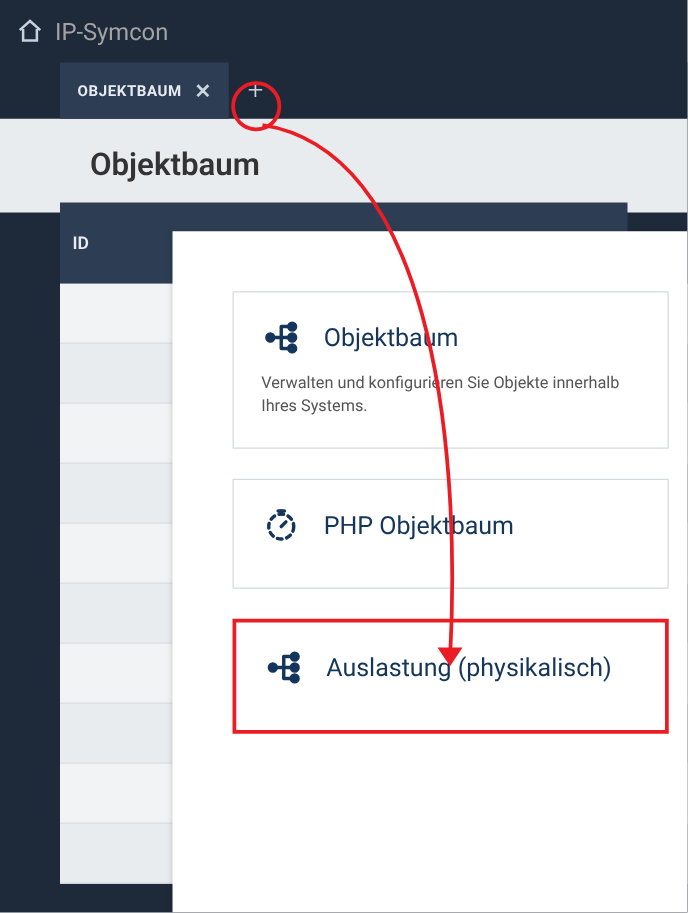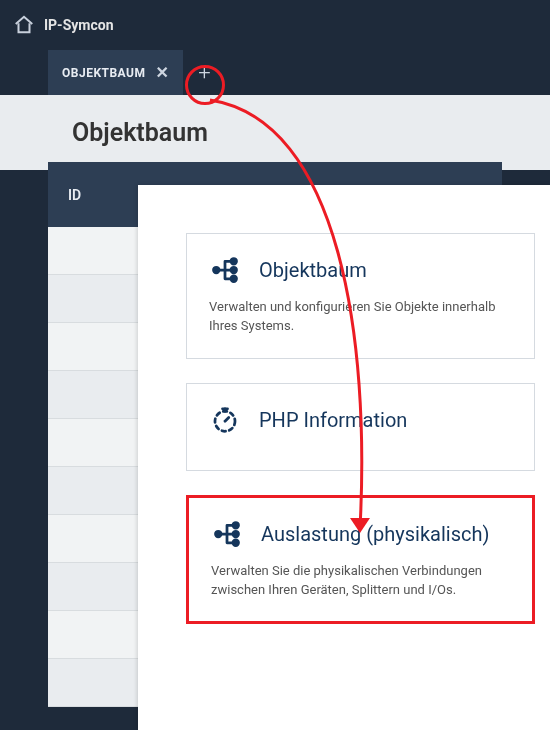--- a/index.html
+++ b/index.html
@@ -1,31 +1,31 @@
 <!DOCTYPE html>
 <html><head>
 <meta charset="utf-8">
 <style>
   * { box-sizing: border-box; margin: 0; padding: 0; }
   body { font-family: -apple-system, BlinkMacSystemFont, "Segoe UI", Roboto, Arial, sans-serif; background: #1e2a3a; width: 550px; height: 730px; overflow: hidden; position: relative; }
   
   .header { height: 50px; display: flex; align-items: center; padding: 0 12px; color: #d0d5dd; }
   .header-icon { width: 24px; height: 24px; margin-right: 8px; display: flex; align-items: center; justify-content: center; }
-  .header-title { font-size: 14px; font-weight: 700; color: #e5e5e5; }
+  .header-title { font-size: 19px; font-weight: 400; color: #a3a3a3; }
   
   .tabbar { height: 45px; display: flex; align-items: stretch; padding-left: 48px; background: #1e2a3a; }
   .tab { background: #2d3e54; display: flex; align-items: center; padding: 0 14px; color: #e8ecf2; font-size: 12px; font-weight: 700; letter-spacing: 0.5px; }
   .tab-close { margin-left: 10px; font-size: 16px; color: #cdd5e0; }
   .tab-add { width: 42px; display: flex; align-items: center; justify-content: center; color: #cdd5e0; font-size: 22px; font-weight: 300; }
   
   .subheader { background: #e9ecef; height: 75px; display: flex; align-items: center; padding-left: 72px; }
   .subheader-title { font-size: 25px; font-weight: 600; color: #333; }
   
   .table-header { background: #2d3e54; height: 65px; display: flex; align-items: center; margin: 0 48px; position: relative; top: -8px; }
-  .th-id { color: #e8ecf2; font-size: 14px; font-weight: 600; padding-left: 20px; }
+  .th-id { color: #e8ecf2; font-size: 14px; font-weight: 600; padding-left: 10px; }
   
   .row-area { background: #e9ecef; margin: 0 0 0 48px; position: relative; top: -8px; }
   .row { height: 48px; border-bottom: 1px solid #d8dcdf; }
   .row:nth-child(odd){background:#f1f3f4;}
   
   .panel { position: absolute; left: 138px; top: 185px; right: 0; bottom: 0; background: #fff; box-shadow: -1px 0 4px rgba(0,0,0,0.15); padding: 0; overflow: hidden; }
   
   .card { background: #fff; border: 1px solid #d5dae0; margin: 48px 15px 0 48px; padding: 20px 22px 22px 22px; }
   .card + .card { margin-top: 24px; }
   .card-head { display: flex; align-items: center; margin-bottom: 12px; }
@@ -102,38 +102,37 @@
   <div class="card">
     <div class="card-head">
       <span class="card-icon">
         <svg width="30" height="30" viewBox="0 0 24 24" fill="none" stroke="#15365c" stroke-width="2.2" stroke-linecap="round">
             <circle cx="12" cy="13" r="8" stroke-dasharray="3,3"></circle>
             <path d="M12 13 L15 10"></path>
             <path d="M12 3 V5"></path>
             <path d="M10 3 H14"></path>
           </svg>
       </span>
-      <span class="card-title">PHP Information</span>
+      <span class="card-title">PHP Objektbaum</span>
     </div>
   </div>
 
   <div class="card highlight">
     <div class="card-head">
       <span class="card-icon">
         <svg width="30" height="30" viewBox="0 0 24 24" fill="none" stroke="#15365c" stroke-width="2.2" stroke-linecap="round">
             <circle cx="5" cy="12" r="2.2" fill="#15365c"></circle>
             <circle cx="19" cy="5" r="2.2" fill="#15365c"></circle>
             <circle cx="19" cy="12" r="2.2" fill="#15365c"></circle>
             <circle cx="19" cy="19" r="2.2" fill="#15365c"></circle>
             <path d="M7 12 H12 M12 5 H17 M12 12 H17 M12 19 H17 M12 5 V19"></path>
           </svg>
       </span>
       <span class="card-title">Auslastung (physikalisch)</span>
     </div>
-    <div class="card-desc">Verwalten Sie die physikalischen Verbindungen zwischen Ihren Geräten, Splittern und I/Os.</div>
   </div>
 </div>
 
 <div class="annotation-circle"></div>
 <svg class="annotation-arrow" viewBox="0 0 200 480">
   <path d="M 10 20 C 140 40, 170 260, 160 448" stroke="#ec1c24" stroke-width="3" fill="none"></path>
   <path d="M 150 438 L 160 453 L 170 438 Z" fill="#ec1c24"></path>
 </svg>
 
 </body></html>

